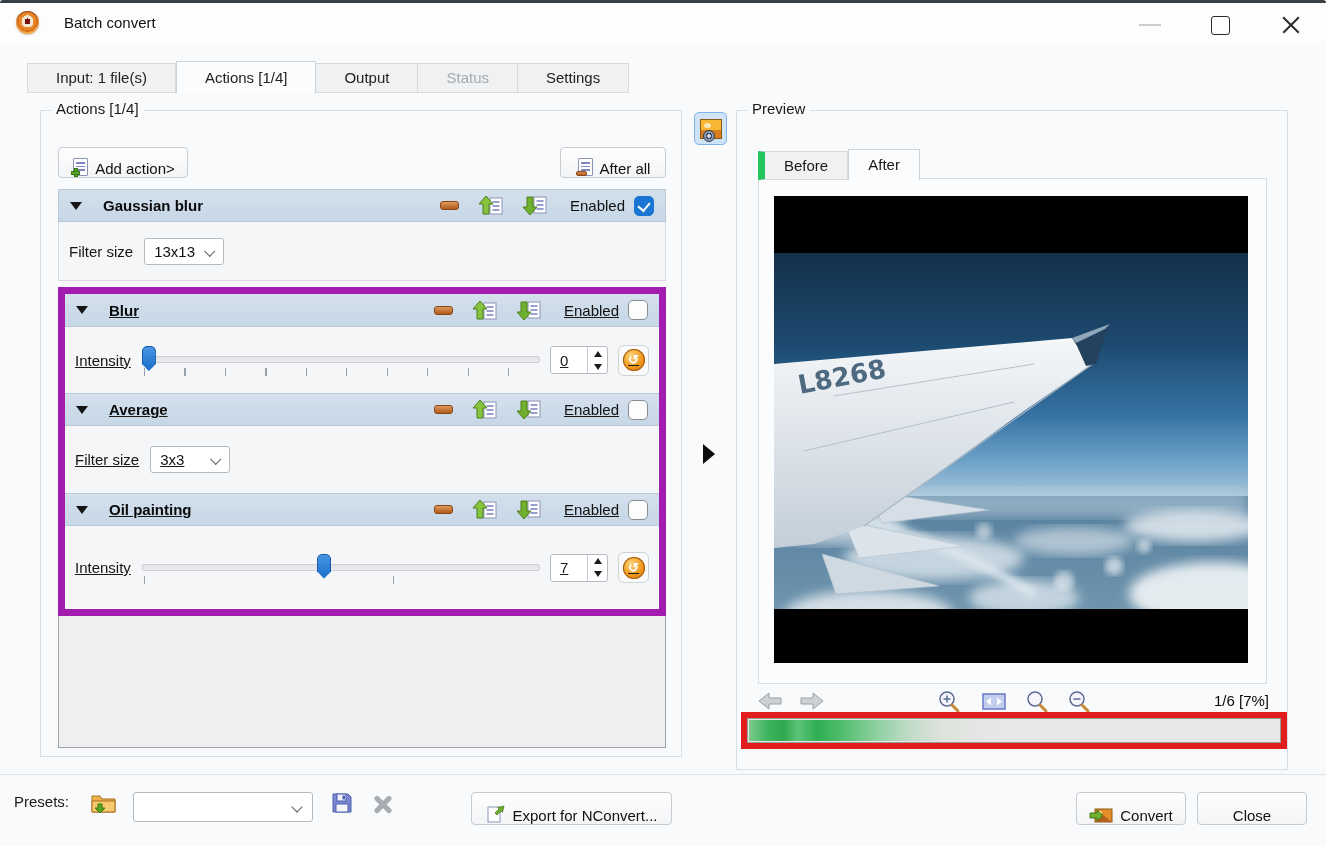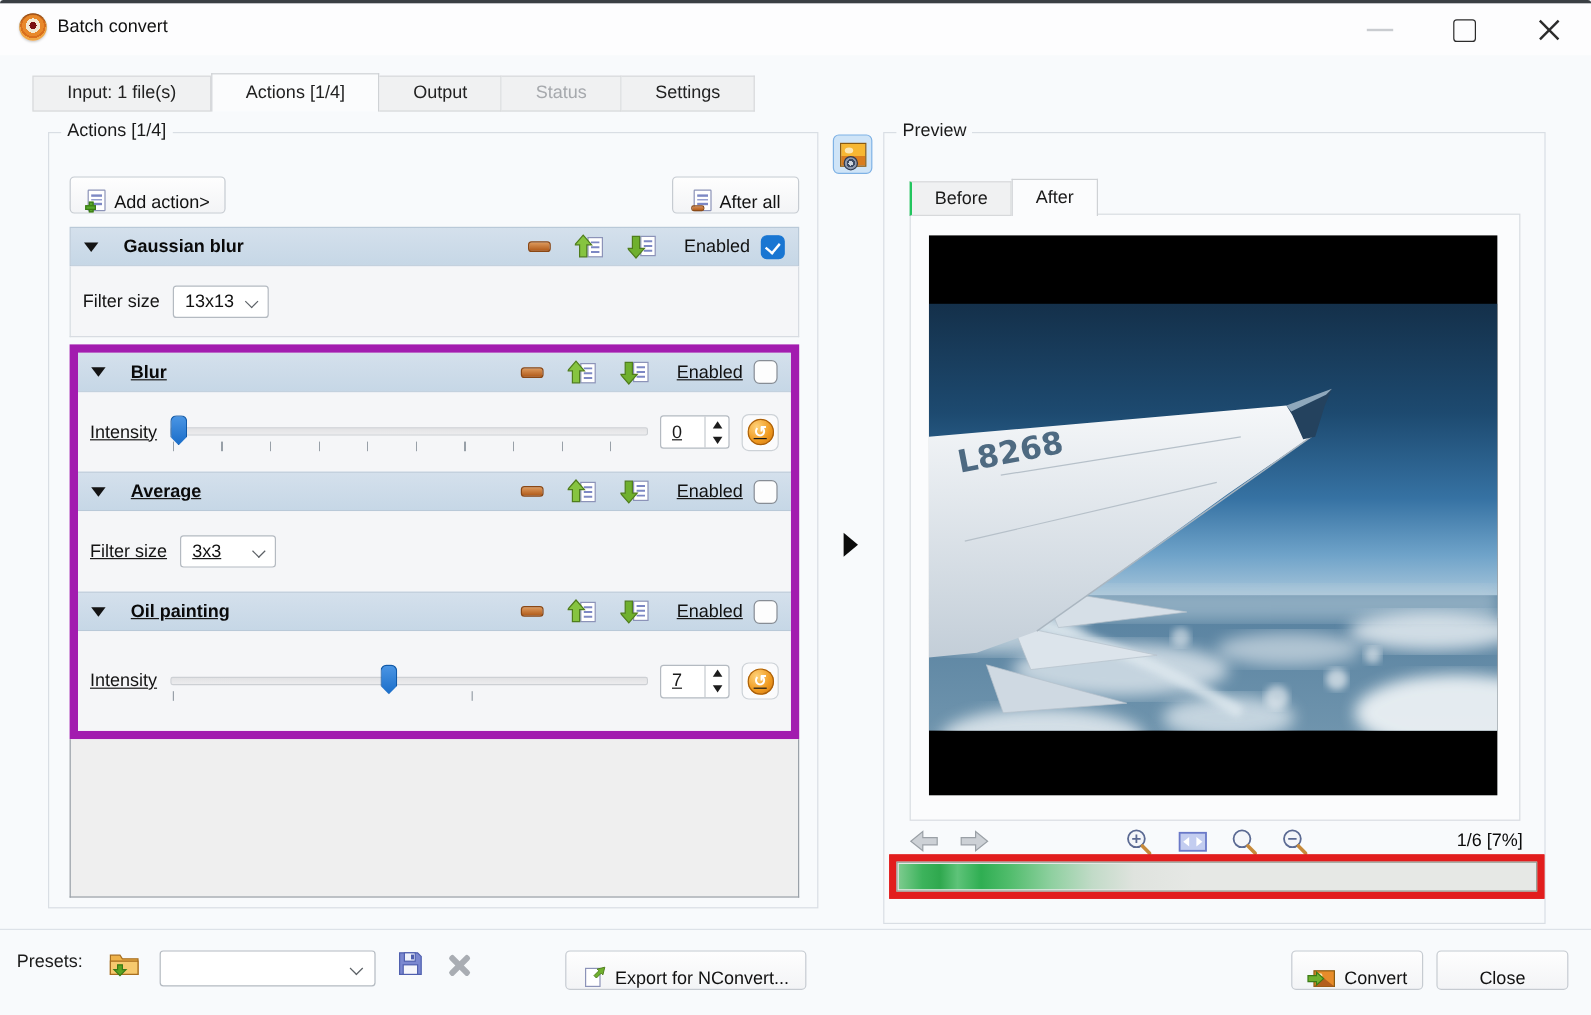--- a/index.html
+++ b/index.html
@@ -7,21 +7,21 @@
     width:1326px;height:846px;position:relative;overflow:hidden;
     background:#f8fafc;font-family:"Liberation Sans",sans-serif;color:#1a1a1a;
     font-size:15px;-webkit-font-smoothing:antialiased;
   }
   .top-edge{position:absolute;top:0;left:0;right:0;height:3px;background:#3a3f44;border-radius:9px 9px 0 0;}
   
   .titlebar{position:absolute;top:3px;left:0;right:0;height:43px;background:#fdfdfe;}
   .app-icon{position:absolute;left:16px;top:8px;width:23px;height:23px;border-radius:50%;
     background:radial-gradient(circle at 50% 45%, #7a1010 0 3px, #f3e9d2 3px 6px, #e8882a 6px 9px, #d96f1d 9px 10.5px, #f0a545 10.5px);
     box-shadow:0 1px 1px rgba(0,0,0,.35) inset, 0 1px 2px rgba(0,0,0,.2);}
-  .title-text{position:absolute;left:48px;top:11px;font-size:15px;color:#111;}
+  .title-text{position:absolute;left:64px;top:11px;font-size:15px;color:#111;}
   .winbtn{position:absolute;top:6px;width:44px;height:32px;display:flex;align-items:center;justify-content:center;}
   .winbtn.min{left:1128px;} .winbtn.max{left:1198px;} .winbtn.close{left:1269px;}
   .min-glyph{width:22px;height:2px;background:#c9ccd0;}
   .max-glyph{width:17px;height:17px;border:1.6px solid #2b2b2b;border-radius:3px;}
   .close-glyph{position:relative;width:20px;height:20px;}
   .close-glyph::before,.close-glyph::after{content:"";position:absolute;left:-1px;top:9px;width:22px;height:1.8px;background:#2b2b2b;}
   .close-glyph::before{transform:rotate(45deg);} .close-glyph::after{transform:rotate(-45deg);}
   
   .main-tabs{position:absolute;top:62px;left:27px;height:31px;display:flex;align-items:flex-end;}
   .tab{height:28px;line-height:28px;padding:0 28px;background:#f0f1f2;border:1px solid #d7d9db;border-left:none;color:#222;}
@@ -88,21 +88,21 @@
   .empty-list{height:132px;background:#efefef;border:1px solid #9aa1a8;border-top:none;box-sizing:border-box;}
   
   #preview-toggle{position:absolute;left:694px;top:112px;width:31px;height:31px;background:#cfe4f7;border:1px solid #7fb2e5;border-radius:5px;display:flex;align-items:center;justify-content:center;}
   .pic-ic{position:relative;width:20px;height:18px;background:linear-gradient(#f7b733 55%,#d97d1f 55%);border:1px solid #8a5a10;}
   .pic-ic::before{content:"";position:absolute;left:3px;top:3px;width:7px;height:5px;border-radius:50%;background:#fbe7b5;}
   .pic-ic::after{content:"";position:absolute;left:2px;bottom:-4px;width:10px;height:10px;border-radius:50%;background:radial-gradient(circle,#cfd6df 0 2px,#3c4a63 2px 3.5px,#8d99ad 3.5px);border:1px solid #2e3950;}
   #splitter-arrow{position:absolute;left:703px;top:444px;width:0;height:0;border-top:10px solid transparent;border-bottom:10px solid transparent;border-left:12px solid #0c0c0c;}
   
   .pv-tabs{position:absolute;left:21px;top:38px;display:flex;align-items:flex-end;z-index:2;}
   .pv-tab{height:27px;line-height:27px;padding:0 19px;background:#f0f1f2;border:1px solid #d7d9db;border-left:none;}
-  .pv-tab:first-child{border-left:2px solid #22c55e;}
+  .pv-tab:first-child{border-left:7px solid #22c55e;}
   .pv-tab.active{height:30px;line-height:30px;background:#fbfcfd;border:1px solid #cfd2d5;border-bottom:none;}
   .pv-frame{position:absolute;left:21px;top:67px;width:509px;height:506px;border:1px solid #d9dde2;background:#fbfcfd;box-sizing:border-box;}
   .pv-image{position:absolute;left:15px;top:17px;width:474px;height:467px;}
   .pv-nav{position:absolute;left:0;right:0;top:576px;height:30px;}
   .nav-ic{position:absolute;top:3px;}
   .page-indicator{position:absolute;right:18px;top:5px;font-size:15px;color:#0a0a0a;}
   
   .progress-annot{position:absolute;left:4px;top:601px;width:546px;height:37px;box-sizing:border-box;border:6px solid #e21d1d;background:#e21d1d;}
   .progress-bar{width:100%;height:100%;background:#e6e8e5;border:1px solid #97a097;box-sizing:border-box;position:relative;overflow:hidden;}
   .progress-fill{position:absolute;left:1px;top:1px;bottom:1px;width:46%;

